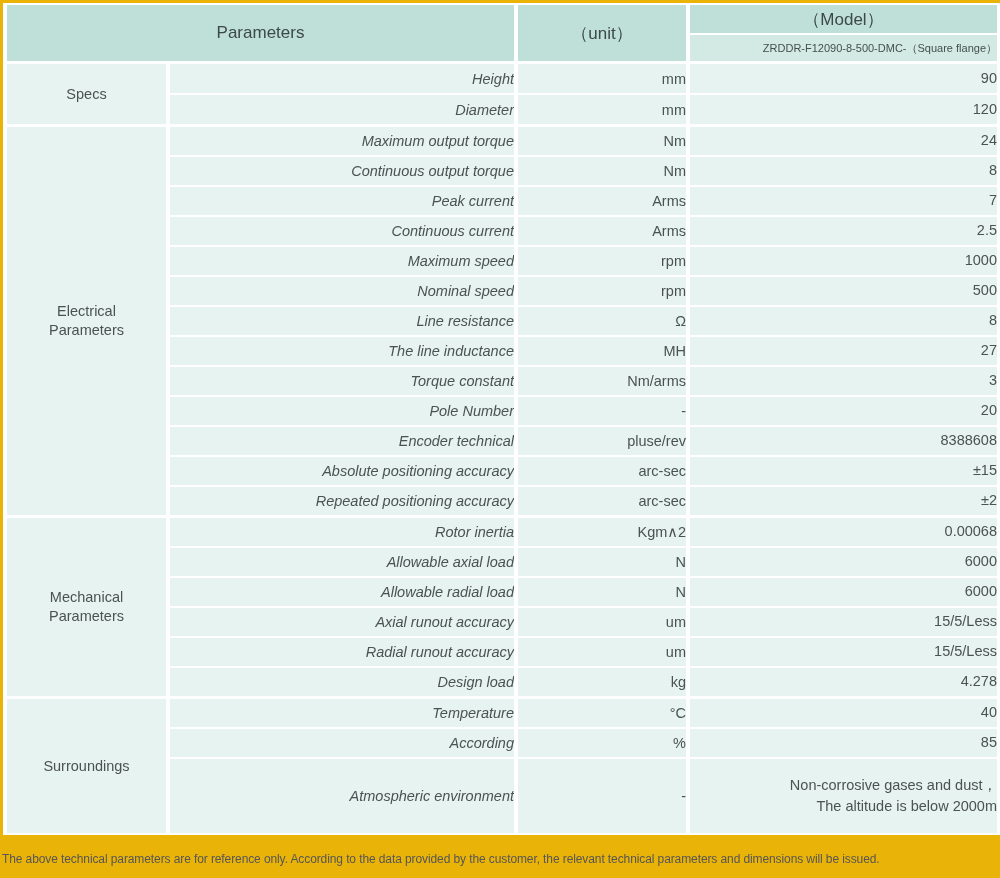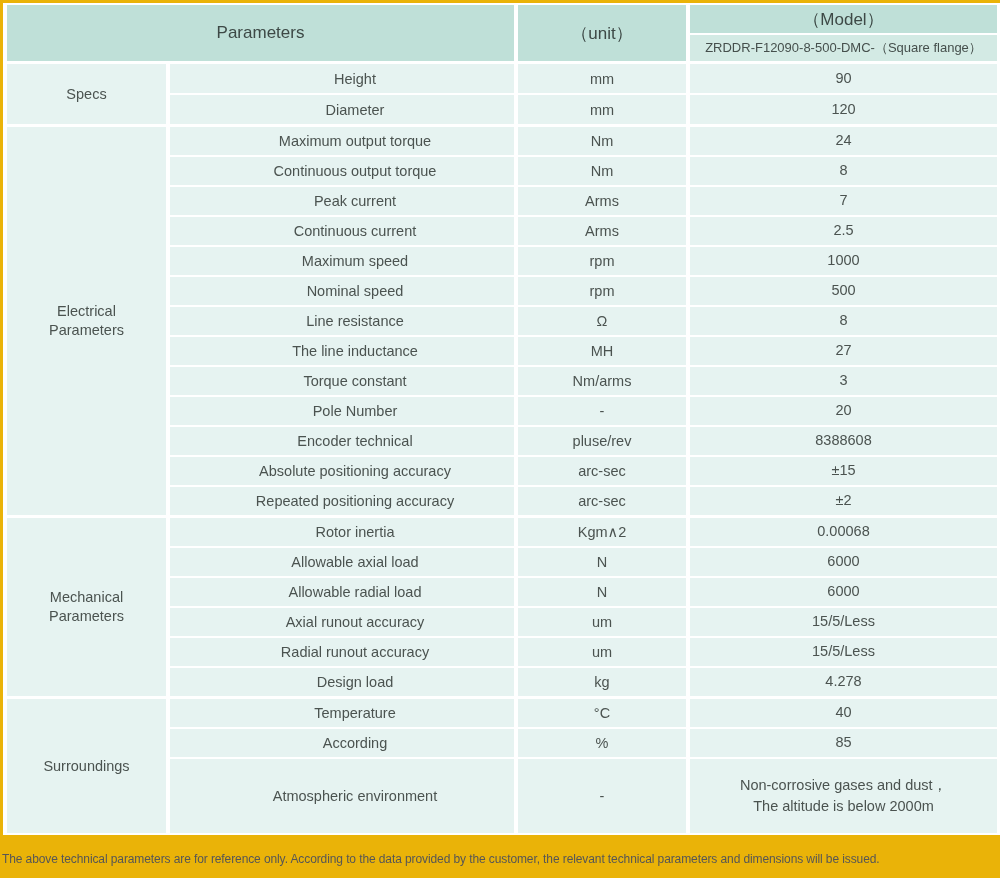--- a/index.html
+++ b/index.html
@@ -39,44 +39,46 @@
     color: #3d4946;
     font-size: 17px;
     font-weight: 400;
     text-align: center;
     vertical-align: middle;
     height: 28px;
   }
   thead th.th-sub {
     background: #d3eae4;
     color: #454f4c;
-    font-size: 13px;
+    font-size: 11px;
     height: 26px;
+    text-align: right;
   }
   tbody td {
     height: 28px;
     vertical-align: middle;
   }
   tbody tr.section-start td {
     border-top-width: 3px;
   }
   td.cat {
     text-align: center;
     padding: 16px 28px;
     line-height: 1.3;
   }
   td.param {
-    text-align: center;
+    text-align: right;
     padding-left: 26px;
+    font-style: italic;
   }
   td.unit {
-    text-align: center;
+    text-align: right;
   }
   td.val {
-    text-align: center;
+    text-align: right;
     white-space: pre-line;
     line-height: 1.45;
   }
   td.tall {
     height: 74px;
   }
   .footer-note {
     position: absolute;
     left: 2px;
     top: 850px;

